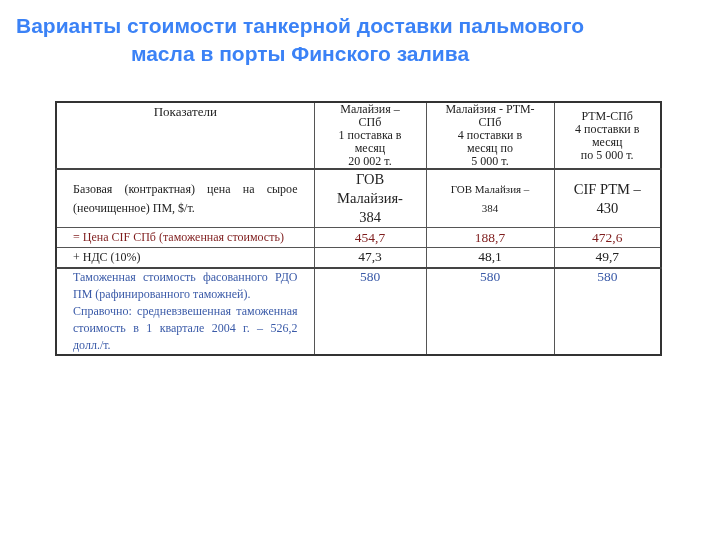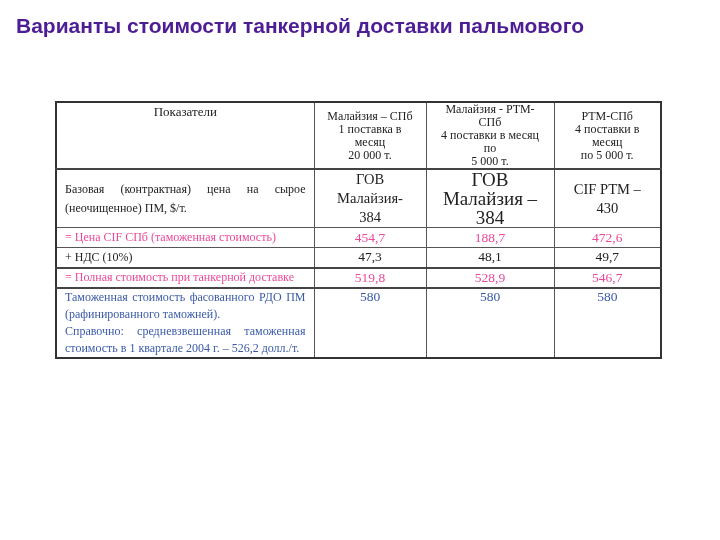--- a/index.html
+++ b/index.html
@@ -1,84 +1,85 @@
 <!DOCTYPE html>
 <html><head>
 <meta charset="utf-8">
 <style>
   html, body { margin:0; padding:0; }
   body { width:720px; height:540px; background:#ffffff; position:relative; overflow:hidden; }
   .title {
     position:absolute; left:0; top:12px; width:600px;
     text-align:center; font-family:"Liberation Sans", sans-serif;
-    font-weight:bold; font-size:21px; line-height:28px; color:#4c1d95;
+    font-weight:bold; font-size:21px; line-height:28px; color:#3b82f6;
   }
   .tbl-wrap { position:absolute; left:55px; top:101px; }
   table {
     border-collapse:collapse; table-layout:fixed;
     font-family:"Liberation Serif", serif; color:#222;
   }
   td {
-    border:1px solid #555; padding:0 8px; vertical-align:middle;
+    border:1px solid #555; padding:0 16px; vertical-align:middle;
     overflow:hidden;
   }
   .outer { border:2px solid #333; }
   col.c0 { width:258px; } col.c1 { width:112px; } col.c2 { width:128px; } col.c3 { width:107px; }
   .hdr td { font-size:12px; line-height:13px; text-align:center; }
   .hdr td.lbl { font-size:13px; vertical-align:top; padding-top:2px; }
   .lbl { font-size:12px; text-align:left; }
   .lbl.just { text-align:justify; text-align-last:left; }
   .val { text-align:center; font-size:13.5px; }
-  .red { color:#ec4899;margin-left:48px; }
+  .red { color:#7f1d1d;margin-left:48px; }
   .blue { color:#3a5aa8; }
   .thick-top td { border-top:2px solid #444; }
 </style>
 </head>
 <body>
 
 <div class="title">
   <div>Варианты стоимости танкерной доставки пальмового</div>
+  <div>масла в порты Финского залива</div>
 </div>
 
 <div class="tbl-wrap">
 <table class="outer">
   <colgroup>
         <col class="c0">
         <col class="c1">
         <col class="c2">
         <col class="c3">
       </colgroup>
 
   <tbody>
         <tr class="hdr" style="height:45px">
     <td class="lbl" style="text-align:center">Показатели</td>
     <td>
       <div>Малайзия – СПб</div>
       <div>1 поставка в месяц</div>
-      <div>20 000 т.</div>
+      <div>20 002 т.</div>
     </td>
     <td>
       <div>Малайзия - РТМ-СПб</div>
       <div>4 поставки в месяц по</div>
       <div>5 000 т.</div>
     </td>
     <td>
       <div>РТМ-СПб</div>
       <div>4 поставки в месяц</div>
       <div>по 5 000 т.</div>
     </td>
   </tr>
 
   <tr class="thick-top" style="height:39px">
     <td class="lbl just" style="line-height:19px">Базовая (контрактная) цена на сырое (неочищенное) ПМ, $/т.</td>
     <td class="val" style="font-size:14.5px;line-height:19px">
       <div>ГОВ Малайзия-</div>
             <div>384</div>
     </td>
-    <td class="val" style="font-size:19px;line-height:19px">
+    <td class="val" style="font-size:11px;line-height:19px">
       <div>ГОВ Малайзия –</div>
             <div>384</div>
     </td>
     <td class="val" style="font-size:14.5px;line-height:19px">
       <div>CIF РТМ –</div>
             <div>430</div>
     </td>
   </tr>
 
 
@@ -92,26 +93,20 @@
 
 
 
   <tr style="height:20px">
     <td class="lbl">+ НДС (10%)</td>
     <td class="val">47,3</td>
     <td class="val">48,1</td>
     <td class="val">49,7</td>
   </tr>
 
-  <tr class="thick-top" style="height:20px">
-    <td class="lbl red">= Полная стоимость при танкерной доставке</td>
-    <td class="val red">519,8</td>
-    <td class="val red">528,9</td>
-    <td class="val red">546,7</td>
-  </tr>
 
   <tr class="thick-top" style="height:69px">
     <td class="lbl just blue" style="line-height:17px;vertical-align:top">
       <div>Таможенная стоимость фасованного РДО ПМ (рафинированного таможней).</div>
       <div>Справочно: средневзвешенная таможенная стоимость в 1 квартале 2004 г. – 526,2 долл./т.</div>
     </td>
     <td class="val blue" style="vertical-align:top">580</td>
     <td class="val blue" style="vertical-align:top">580</td>
     <td class="val blue" style="vertical-align:top">580</td>
   </tr>

